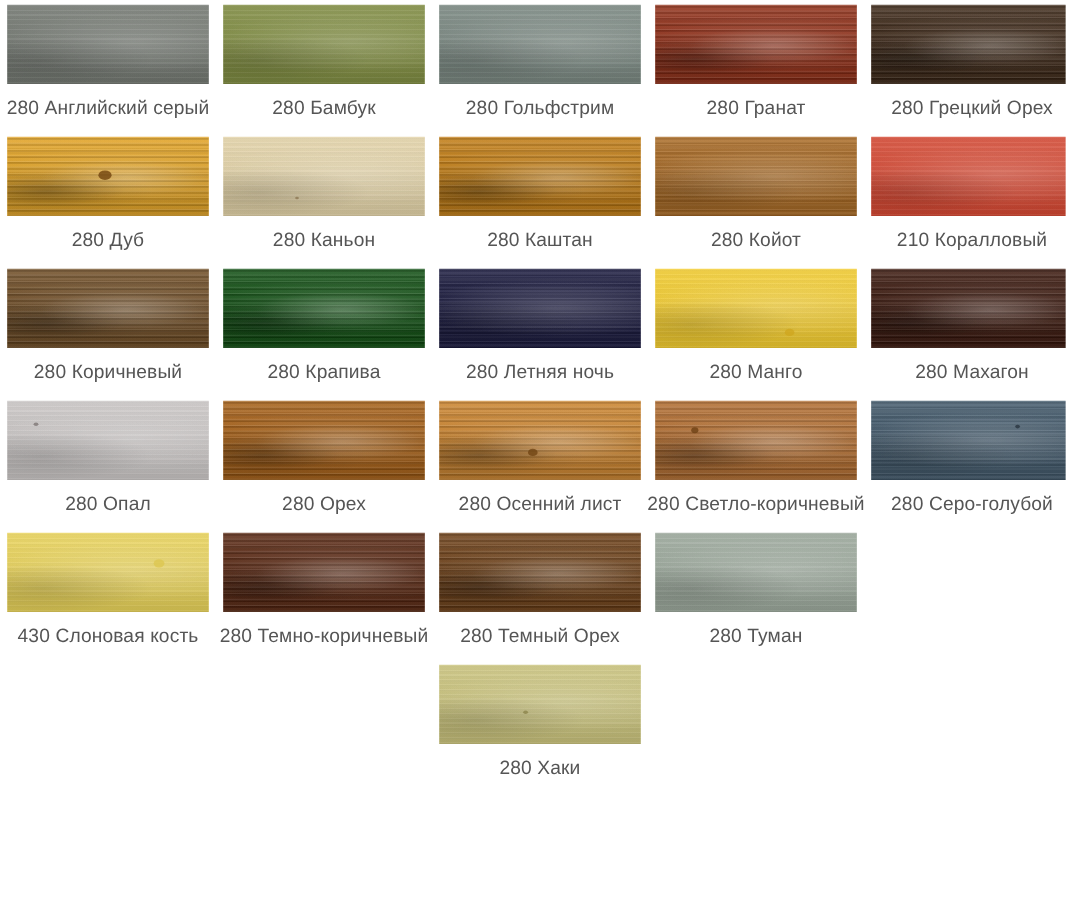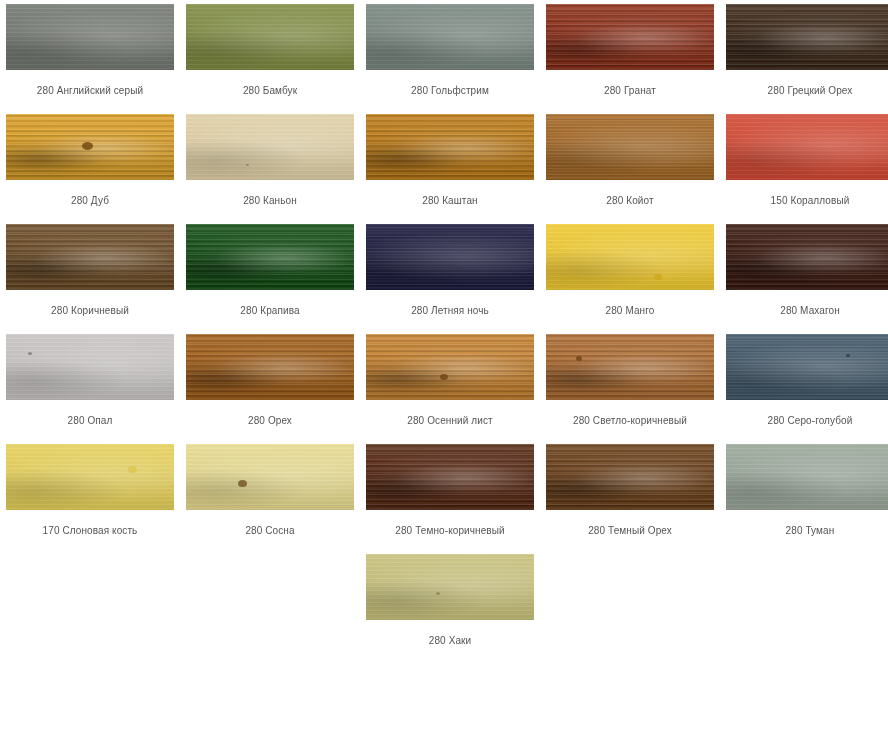--- a/index.html
+++ b/index.html
@@ -69,21 +69,21 @@
     pointer-events: none;
   }
   .swatch-knot {
     position: absolute;
     border-radius: 50%;
     pointer-events: none;
     z-index: 2;
   }
   .swatch-label {
     margin-top: 13px;
-    font-size: 10px;
+    font-size: 16px;
     line-height: 15px;
     color: #555555;
     text-align: center;
     white-space: nowrap;
     letter-spacing: 0.1px;
   }
   .row-last {
     display: flex;
     justify-content: flex-start;
     padding-left: 360px;
@@ -146,21 +146,21 @@
     <div class="swatch-card">
       <div class="swatch-chip" style="background-color: rgb(169, 106, 36);">
         <div style="position: absolute; inset: 0px; background-image: repeating-linear-gradient(rgba(255, 255, 255, 0.05) 0px, rgba(255, 255, 255, 0.05) 1px, rgba(0, 0, 0, 0.05) 1px, rgba(0, 0, 0, 0.05) 3px), radial-gradient(110% 55% at 55% 50%, rgba(255, 255, 255, 0.1), rgba(255, 255, 255, 0) 65%), linear-gradient(rgba(255, 255, 255, 0.04), rgba(0, 0, 0, 0.09));"></div>
       </div>
       <div class="swatch-label">280 Койот</div>
     </div>
     <div class="swatch-card">
       <div class="swatch-chip" style="background-color: rgb(212, 69, 47);">
         <div style="position: absolute; inset: 0px; background-image: repeating-linear-gradient(rgba(255, 255, 255, 0.03) 0px, rgba(255, 255, 255, 0.03) 2px, rgba(0, 0, 0, 0.024) 2px, rgba(0, 0, 0, 0.024) 4px), radial-gradient(130% 70% at 65% 45%, rgba(255, 255, 255, 0.1), rgba(255, 255, 255, 0) 70%), linear-gradient(rgba(255, 255, 255, 0.05), rgba(0, 0, 0, 0.06));"></div>
       </div>
-      <div class="swatch-label">150 Коралловый</div>
+      <div class="swatch-label">210 Коралловый</div>
     </div>
     <div class="swatch-card">
       <div class="swatch-chip" style="background-color: rgb(109, 74, 34);">
         <div style="position: absolute; inset: 0px; background-image: repeating-linear-gradient(rgba(255, 255, 255, 0.1) 0px, rgba(255, 255, 255, 0.1) 1px, rgba(0, 0, 0, 0.11) 1px, rgba(0, 0, 0, 0.11) 3px, rgba(255, 255, 255, 0.03) 3px, rgba(255, 255, 255, 0.03) 5px), radial-gradient(70% 38% at 58% 52%, rgba(255, 255, 255, 0.2), rgba(255, 255, 255, 0) 60%), radial-gradient(60% 30% at 20% 68%, rgba(0, 0, 0, 0.22), rgba(0, 0, 0, 0) 65%), linear-gradient(rgba(255, 255, 255, 0.05), rgba(0, 0, 0, 0.12));"></div>
       </div>
       <div class="swatch-label">280 Коричневый</div>
     </div>
     <div class="swatch-card">
       <div class="swatch-chip" style="background-color: rgb(13, 76, 15);">
         <div style="position: absolute; inset: 0px; background-image: repeating-linear-gradient(rgba(255, 255, 255, 0.1) 0px, rgba(255, 255, 255, 0.1) 1px, rgba(0, 0, 0, 0.11) 1px, rgba(0, 0, 0, 0.11) 3px, rgba(255, 255, 255, 0.03) 3px, rgba(255, 255, 255, 0.03) 5px), radial-gradient(70% 38% at 58% 52%, rgba(255, 255, 255, 0.2), rgba(255, 255, 255, 0) 60%), radial-gradient(60% 30% at 20% 68%, rgba(0, 0, 0, 0.22), rgba(0, 0, 0, 0) 65%), linear-gradient(rgba(255, 255, 255, 0.05), rgba(0, 0, 0, 0.12));"></div>
@@ -218,28 +218,21 @@
         <div style="position: absolute; inset: 0px; background-image: repeating-linear-gradient(rgba(255, 255, 255, 0.05) 0px, rgba(255, 255, 255, 0.05) 1px, rgba(0, 0, 0, 0.05) 1px, rgba(0, 0, 0, 0.05) 3px), radial-gradient(110% 55% at 55% 50%, rgba(255, 255, 255, 0.1), rgba(255, 255, 255, 0) 65%), linear-gradient(rgba(255, 255, 255, 0.04), rgba(0, 0, 0, 0.09));"></div>
         <span class="swatch-knot" style="left: 120px; top: 20px; width: 4px; height: 3px; background: rgb(37, 50, 60); opacity: 0.75;"></span>
       </div>
       <div class="swatch-label">280 Серо-голубой</div>
     </div>
     <div class="swatch-card">
       <div class="swatch-chip" style="background-color: rgb(232, 210, 87);">
         <div style="position: absolute; inset: 0px; background-image: repeating-linear-gradient(rgba(255, 255, 255, 0.03) 0px, rgba(255, 255, 255, 0.03) 2px, rgba(0, 0, 0, 0.024) 2px, rgba(0, 0, 0, 0.024) 4px), radial-gradient(130% 70% at 65% 45%, rgba(255, 255, 255, 0.1), rgba(255, 255, 255, 0) 70%), linear-gradient(rgba(255, 255, 255, 0.05), rgba(0, 0, 0, 0.06));"></div>
         <span class="swatch-knot" style="left: 122px; top: 22px; width: 9px; height: 7px; background: rgb(220, 198, 77); opacity: 0.75;"></span>
       </div>
-      <div class="swatch-label">170 Слоновая кость</div>
-    </div>
-    <div class="swatch-card">
-      <div class="swatch-chip" style="background-color: rgb(233, 220, 142);">
-        <div style="position: absolute; inset: 0px; background-image: repeating-linear-gradient(rgba(255, 255, 255, 0.03) 0px, rgba(255, 255, 255, 0.03) 2px, rgba(0, 0, 0, 0.024) 2px, rgba(0, 0, 0, 0.024) 4px), radial-gradient(130% 70% at 65% 45%, rgba(255, 255, 255, 0.1), rgba(255, 255, 255, 0) 70%), linear-gradient(rgba(255, 255, 255, 0.05), rgba(0, 0, 0, 0.06));"></div>
-        <span class="swatch-knot" style="left: 52px; top: 36px; width: 9px; height: 7px; background: rgb(107, 74, 24); opacity: 0.75;"></span>
-      </div>
-      <div class="swatch-label">280 Сосна</div>
+      <div class="swatch-label">430 Слоновая кость</div>
     </div>
     <div class="swatch-card">
       <div class="swatch-chip" style="background-color: rgb(87, 37, 15);">
         <div style="position: absolute; inset: 0px; background-image: repeating-linear-gradient(rgba(255, 255, 255, 0.1) 0px, rgba(255, 255, 255, 0.1) 1px, rgba(0, 0, 0, 0.11) 1px, rgba(0, 0, 0, 0.11) 3px, rgba(255, 255, 255, 0.03) 3px, rgba(255, 255, 255, 0.03) 5px), radial-gradient(70% 38% at 58% 52%, rgba(255, 255, 255, 0.2), rgba(255, 255, 255, 0) 60%), radial-gradient(60% 30% at 20% 68%, rgba(0, 0, 0, 0.22), rgba(0, 0, 0, 0) 65%), linear-gradient(rgba(255, 255, 255, 0.05), rgba(0, 0, 0, 0.12));"></div>
       </div>
       <div class="swatch-label">280 Темно-коричневый</div>
     </div>
     <div class="swatch-card">
       <div class="swatch-chip" style="background-color: rgb(107, 61, 20);">
         <div style="position: absolute; inset: 0px; background-image: repeating-linear-gradient(rgba(255, 255, 255, 0.1) 0px, rgba(255, 255, 255, 0.1) 1px, rgba(0, 0, 0, 0.11) 1px, rgba(0, 0, 0, 0.11) 3px, rgba(255, 255, 255, 0.03) 3px, rgba(255, 255, 255, 0.03) 5px), radial-gradient(70% 38% at 58% 52%, rgba(255, 255, 255, 0.2), rgba(255, 255, 255, 0) 60%), radial-gradient(60% 30% at 20% 68%, rgba(0, 0, 0, 0.22), rgba(0, 0, 0, 0) 65%), linear-gradient(rgba(255, 255, 255, 0.05), rgba(0, 0, 0, 0.12));"></div>

